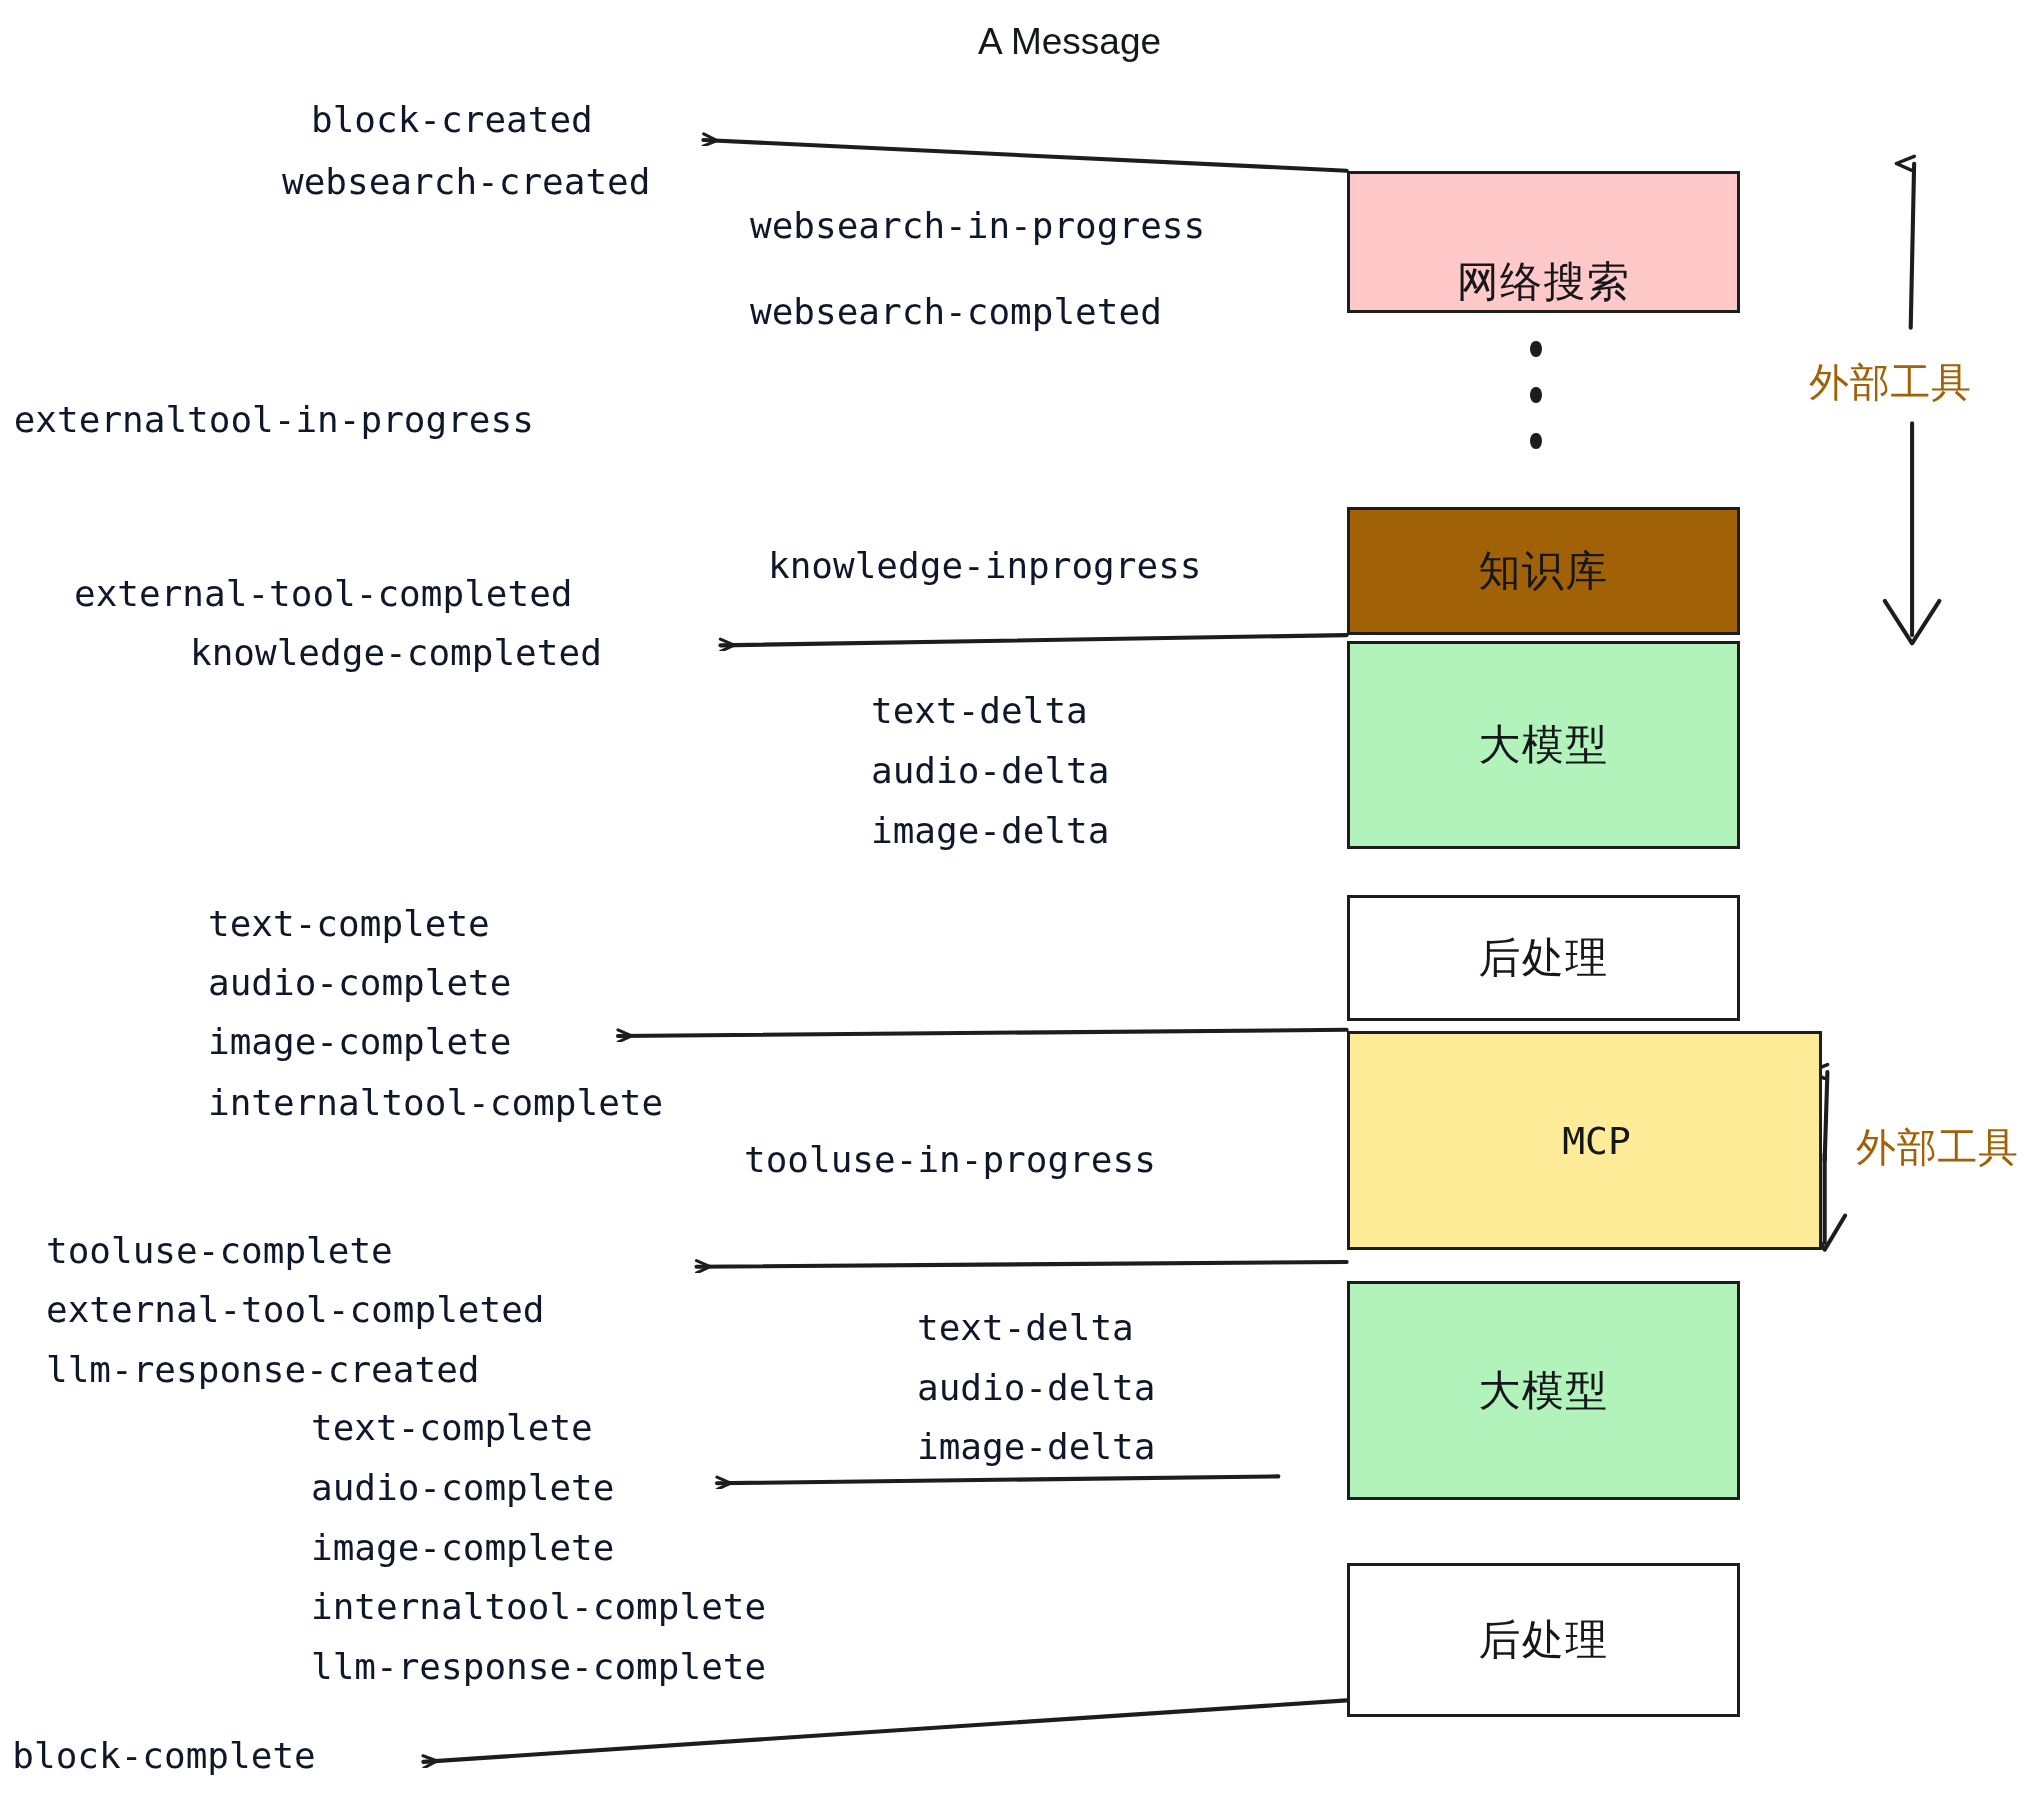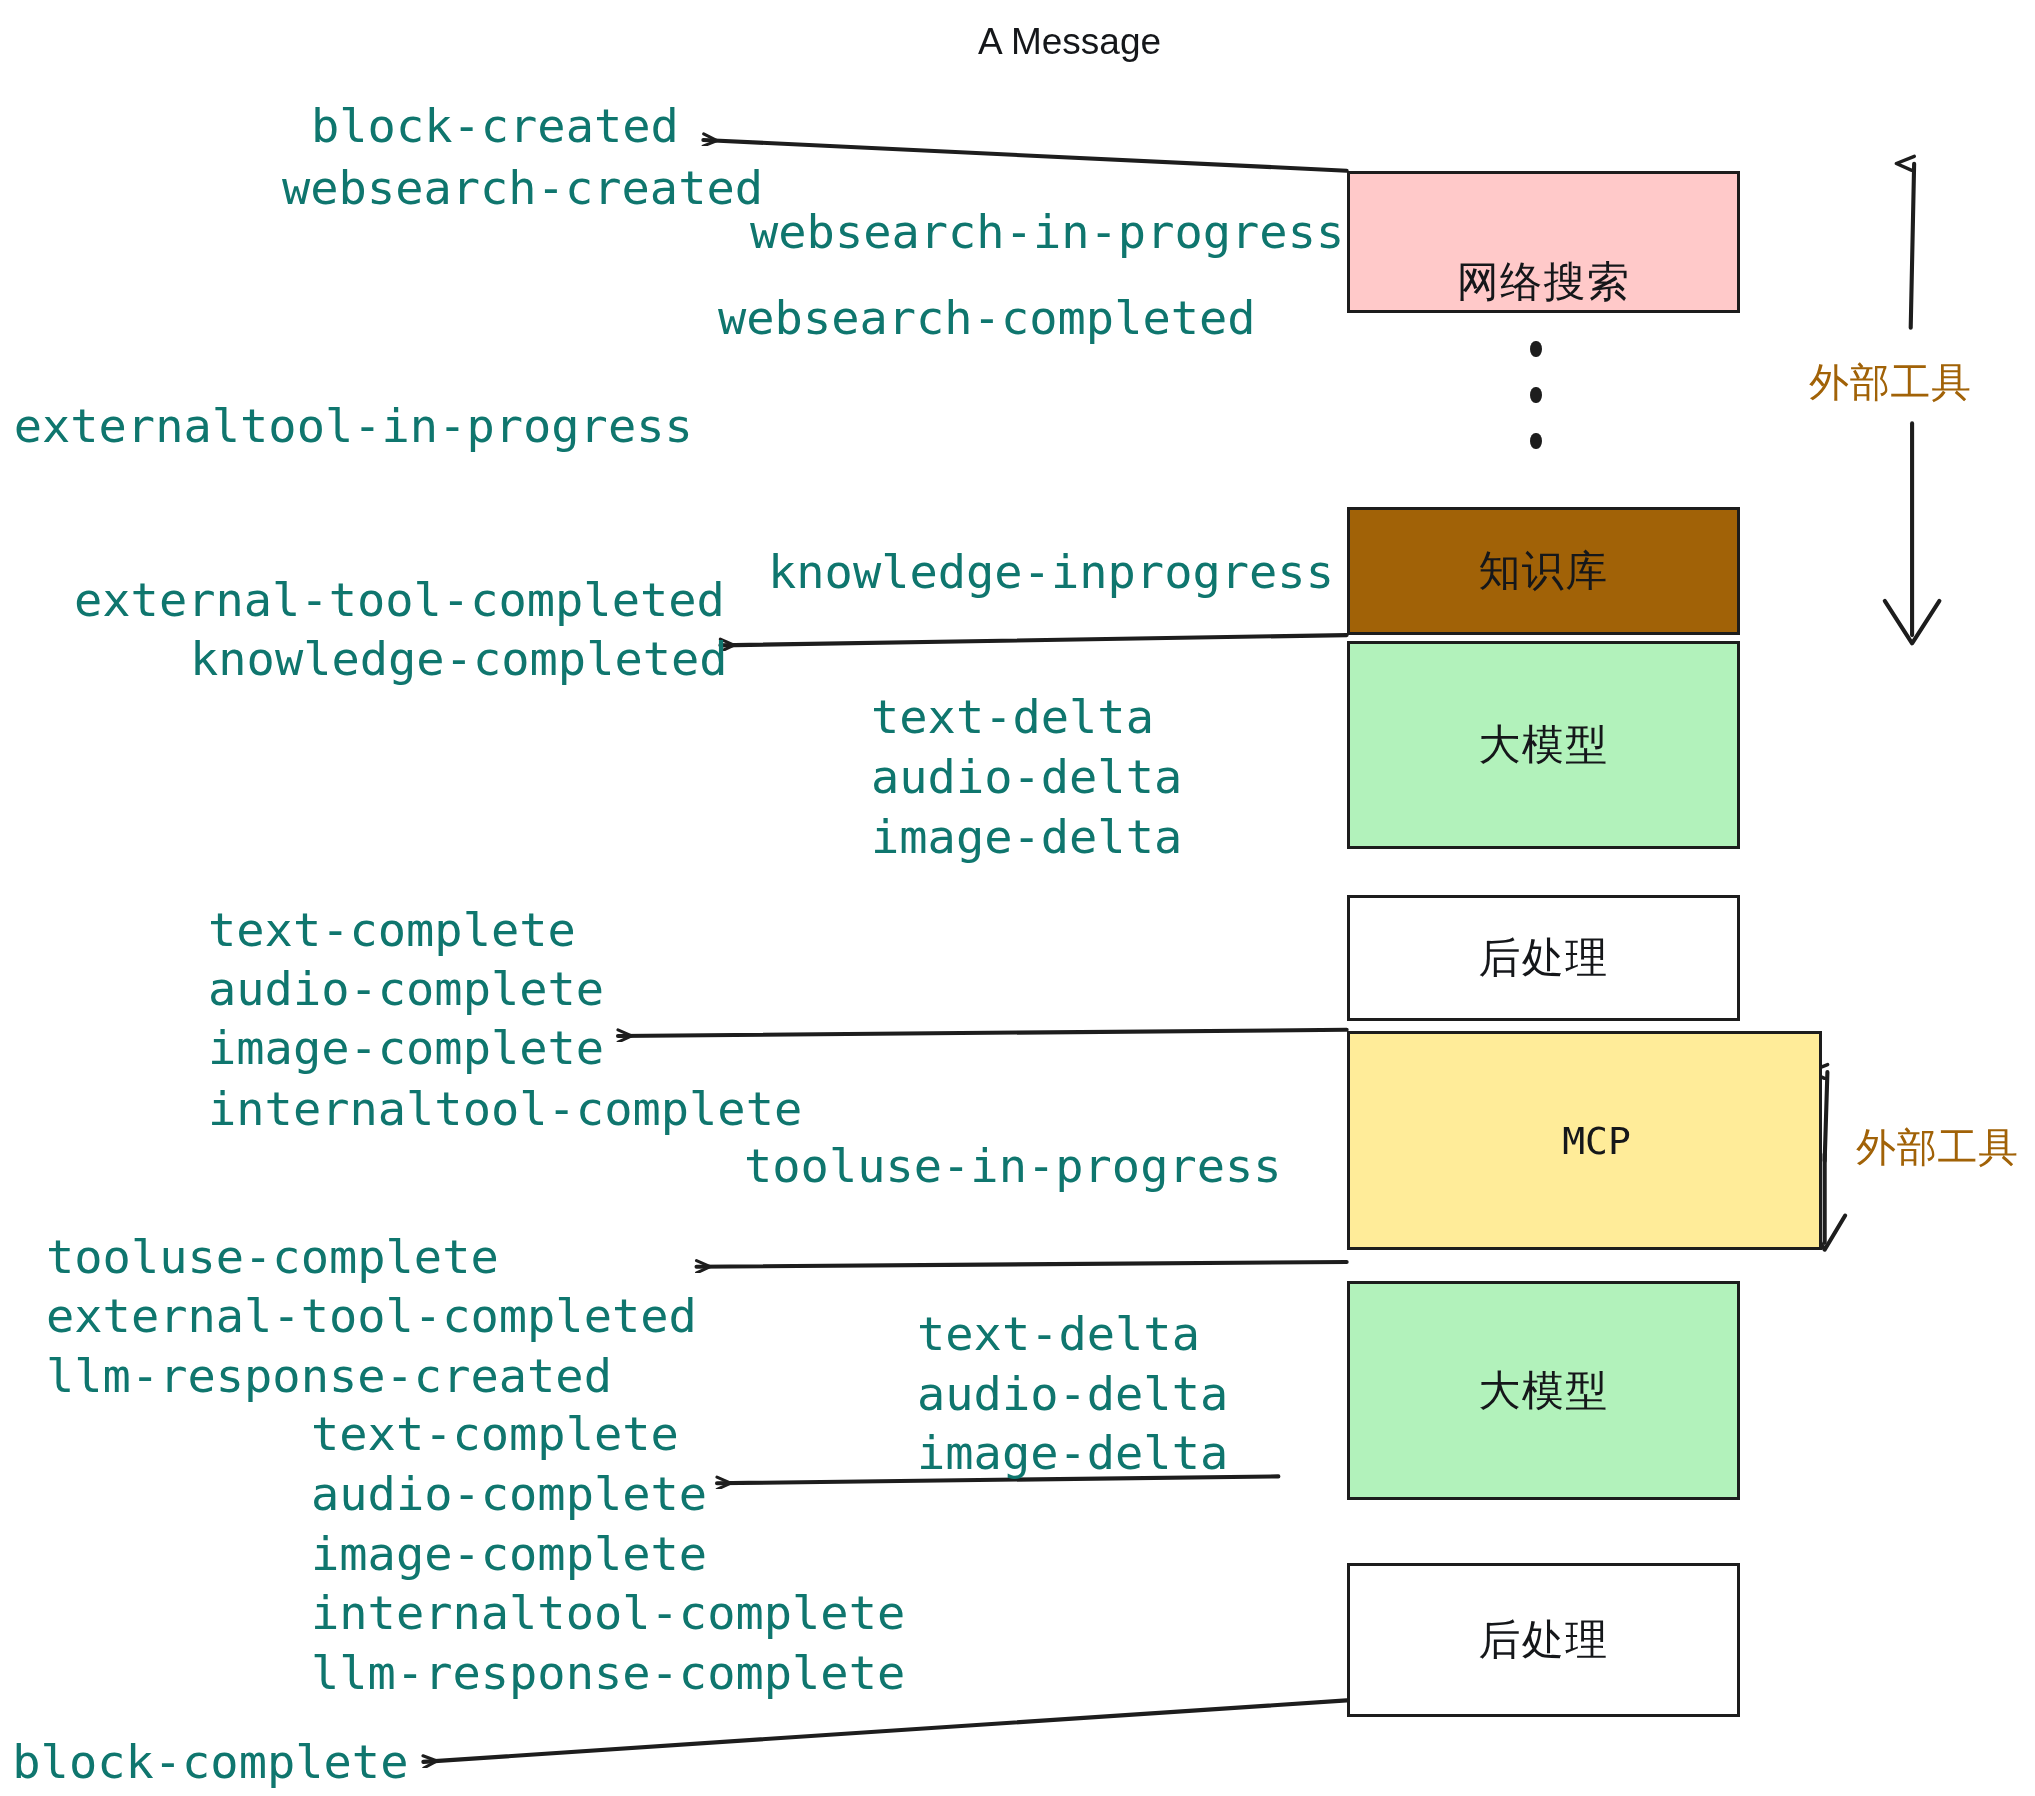--- a/index.html
+++ b/index.html
@@ -11,23 +11,23 @@
     position: relative;
     width: 2035px;
     height: 1796px;
     background: #ffffff;
     font-family: "DejaVu Sans Mono", "Liberation Mono", monospace;
     overflow: hidden;
   }
   .evt {
     position: absolute;
     font-family: "DejaVu Sans Mono", "Liberation Mono", monospace;
-    font-size: 47px;
+    font-size: 36px;
     line-height: 1;
-    color: #0f766e;
+    color: #0f172a;
     white-space: nowrap;
     letter-spacing: 0px;
   }
   .title {
     position: absolute;
     font-family: Liberation Sans, sans-serif;
     font-size: 37px;
     color: #15171a;
     white-space: nowrap;
   }
@@ -131,21 +131,21 @@
       <path d="M2642,1780 L2672,1830 L2702,1780" fill="none" stroke="#1d1d1d" stroke-width="6" stroke-linecap="round" stroke-linejoin="round"></path>
     </g>
   </svg>
 
   <div class="evt" style="left:311px; top:102px;">block-created</div>
 
   <div class="evt" style="left:240px; top:164px;margin-left:42px;">websearch-created</div>
 
   <div class="evt" style="left:750px; top:208px;">websearch-in-progress</div>
 
-  <div class="evt" style="left:718px; top:294px;">websearch-completed</div>
+  <div class="evt" style="left:750px; top:294px;">websearch-completed</div>
 
   <div class="evt" style="left:13.7px; top:402px;">externaltool-in-progress</div>
 
   <div class="evt" style="left:768px; top:548px;">knowledge-inprogress</div>
 
   <div class="evt" style="left:74px; top:576px;">external-tool-completed</div>
 
   <div class="evt" style="left:190px; top:635px;">knowledge-completed</div>
 
   <div class="evt" style="left:871px; top:693px;">text-delta</div>

